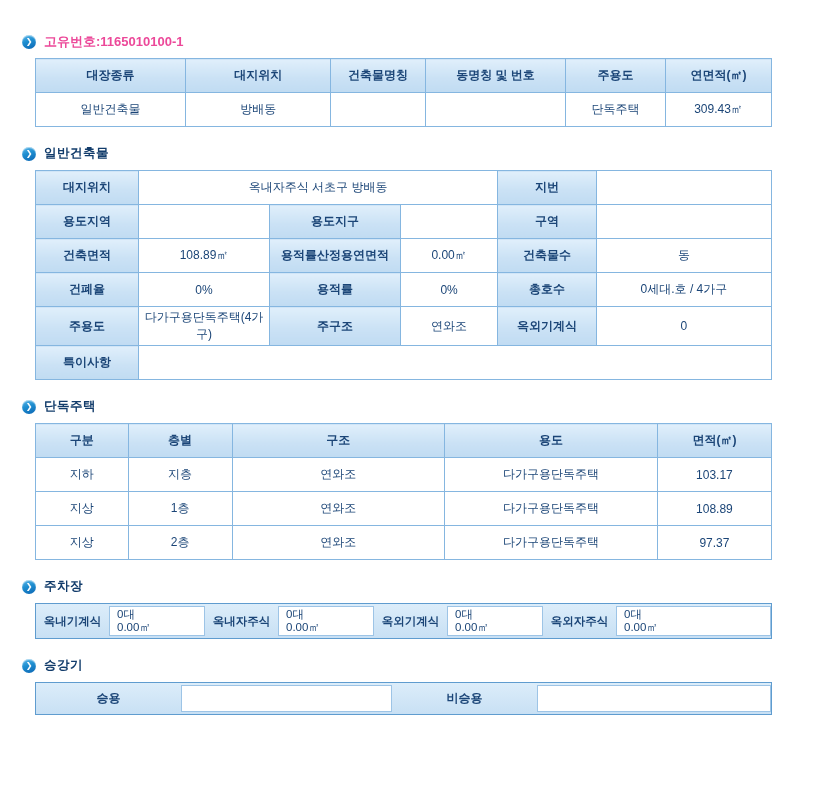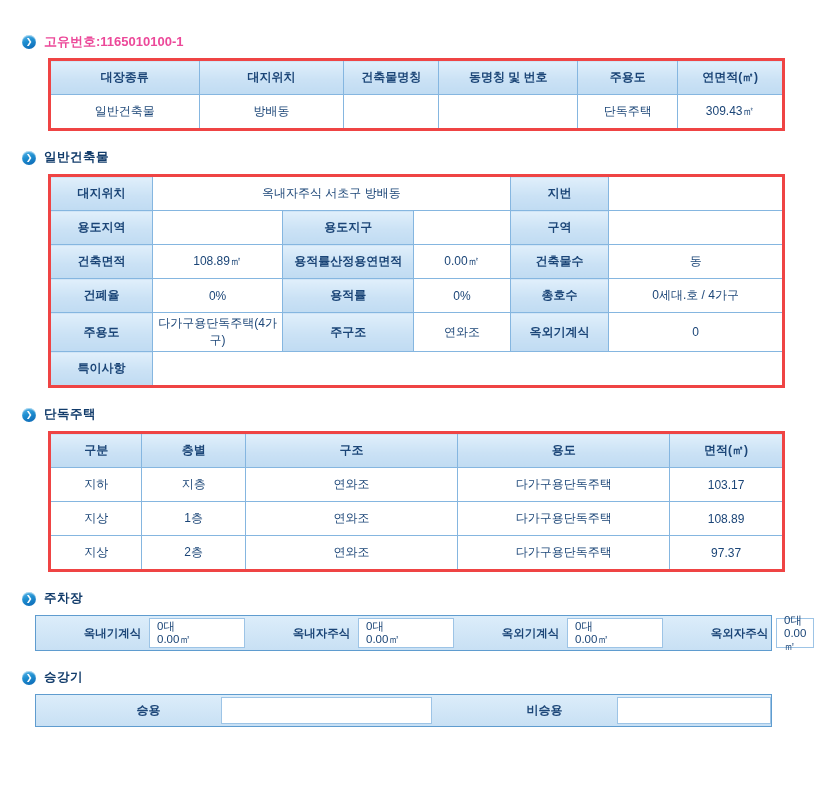--- a/index.html
+++ b/index.html
@@ -18,22 +18,22 @@
     width:14px;height:14px;border-radius:50%;
     background:linear-gradient(160deg,#5cb8ea 0%,#1e8ed0 45%,#0c66b4 100%);
     box-shadow:inset 0 1px 1px rgba(255,255,255,.6);
     display:flex;align-items:center;justify-content:center;
     color:#ffffff;font-size:8px;line-height:1;font-weight:bold;
     flex:0 0 auto;
   }
   .section-title{font-weight:bold;font-size:12.5px;color:#123c6b;letter-spacing:.5px;}
   table{
     border-collapse:collapse;table-layout:fixed;
-    width:737px;margin-left:48px;
-    border:3px solid #ef4444;
+    width:737px;margin-left:35px;
+    border:1px solid #ef4444;
   }
   th,td{
     border:1px solid #85b6e0;
     height:29px;padding:2px 4px;
     text-align:center;vertical-align:middle;
     font-size:12px;color:#1b4577;
     overflow:hidden;word-break:break-all;
   }
   th,.lbl{
     background:linear-gradient(180deg,#e0effb 0%,#cbe2f5 55%,#c0dbf2 100%);
@@ -42,21 +42,21 @@
   td.val{background:#ffffff;font-weight:normal;}
   
   .flexrow{
     display:flex;align-items:stretch;
     width:735px;margin-left:35px;
     border:1px solid #5f9ccf;
     background:linear-gradient(180deg,#dcedfa 0%,#c8e0f4 100%);
   }
   .flexrow .flabel{
     display:flex;align-items:center;justify-content:center;
-    font-weight:bold;color:#1b4577;text-align:center;padding-left:40px;
+    font-weight:bold;color:#1b4577;text-align:center;
   }
   .flexrow .fval{
     background:#ffffff;border:1px solid #9dc4e6;
     margin:2px 0;box-sizing:border-box;
     display:flex;flex-direction:column;justify-content:center;
     padding:1px 7px;text-align:left;color:#1b4577;
   }
   .parking-row{height:34px;}
   .parking-row .flabel{flex:0 0 73px;font-size:11.5px;}
   .parking-row .fval{flex:0 0 96px;font-size:11.5px;line-height:13px;}

